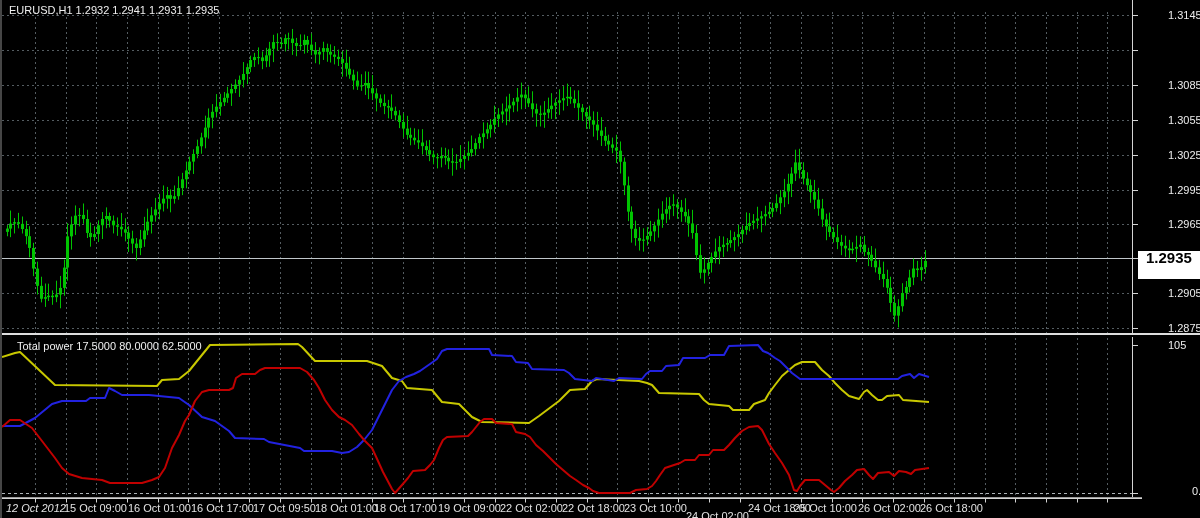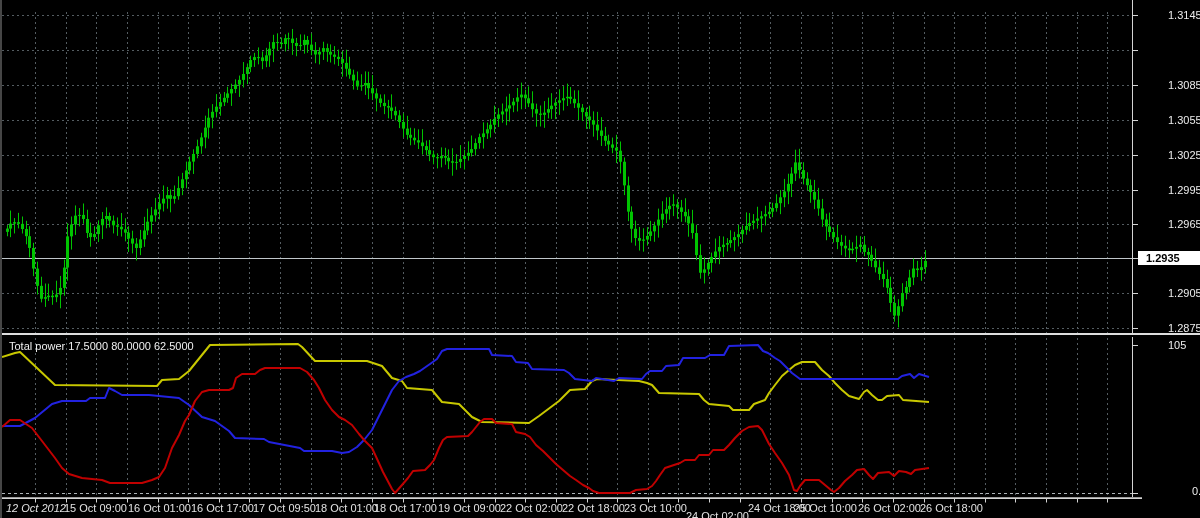--- a/index.html
+++ b/index.html
@@ -4,27 +4,27 @@
 <style>
   html,body{margin:0;padding:0;background:#000;}
   #terminal{
     position:relative;width:1200px;height:518px;background:#000;
     font-family:"Liberation Sans", sans-serif;overflow:hidden;
     border-left:2px solid #464646;box-sizing:border-box;
   }
   #gfx{position:absolute;left:0;top:0;width:1198px;height:518px;}
   .overlay{position:absolute;color:#efefef;font-size:11px;white-space:nowrap;}
   #chart-title{left:7px;top:4px;}
-  #indicator-title{left:7px;top:340px;}
+  #indicator-title{left:15px;top:340px;}
   #copyright{left:3px;top:484px;color:#c9c9c9;}
   .price-label{position:absolute;left:1166px;color:#ececec;font-size:11px;height:12px;line-height:12px;white-space:nowrap;}
   .time-label{position:absolute;top:502px;color:#e2e2e2;font-size:11px;height:13px;line-height:13px;white-space:nowrap;}
   #current-price-tag{
-    position:absolute;left:1136px;top:251px;width:62px;height:14px;
-    background:#ffffff;color:#000;font-size:11px;font-weight:bold;
+    position:absolute;left:1136px;top:251px;width:62px;height:28px;
+    background:#ffffff;color:#000;font-size:15px;font-weight:bold;
     line-height:14px;padding-left:8px;box-sizing:border-box;
   }
   #indicator-max-label{left:1166px;top:339px;}
   #indicator-level-label{left:1166px;top:485px;padding-left:24px;}
   #panel-divider{position:absolute;left:0;top:333px;width:1200px;height:4px;background:#000;border-top:2px solid #dedede;box-sizing:border-box;}
   #price-chart-area{position:absolute;left:2px;top:12px;width:1128px;height:321px;}
   #indicator-panel-area{position:absolute;left:2px;top:338px;width:1128px;height:159px;}
   #price-axis-area{position:absolute;left:1131px;top:0;width:69px;height:497px;}
   #time-axis-area{position:absolute;left:0;top:498px;width:1200px;height:20px;}
 </style>
@@ -656,20 +656,21 @@
       <line x1="1130.5" y1="328.5" x2="1136" y2="328.5" stroke="#d4d4d4" stroke-width="1"></line>
       <line x1="1130.5" y1="345.5" x2="1136" y2="345.5" stroke="#d4d4d4" stroke-width="1"></line>
     </svg>
 
   <div id="price-chart-area"></div>
   <div id="indicator-panel-area"></div>
   <div id="panel-divider"></div>
   <div id="price-axis-area"></div>
   <div id="time-axis-area"></div>
 
+  <div id="chart-title" class="overlay">EURUSD,H1  1.2932 1.2941 1.2931 1.2935</div>
   <div id="indicator-title" class="overlay">Total power 17.5000 80.0000 62.5000</div>
 
   <div id="current-price-tag">1.2935</div>
   <div id="indicator-max-label" class="price-label">105</div>
   <div id="indicator-level-label" class="price-label">0.00</div>
 
   <div id="price-labels">
       <div class="price-label" style="top: 9px;">1.3145</div>
       <div class="price-label" style="top: 32px; margin-left: 36px;">1.3115</div>
       <div class="price-label" style="top: 79px;">1.3085</div>

